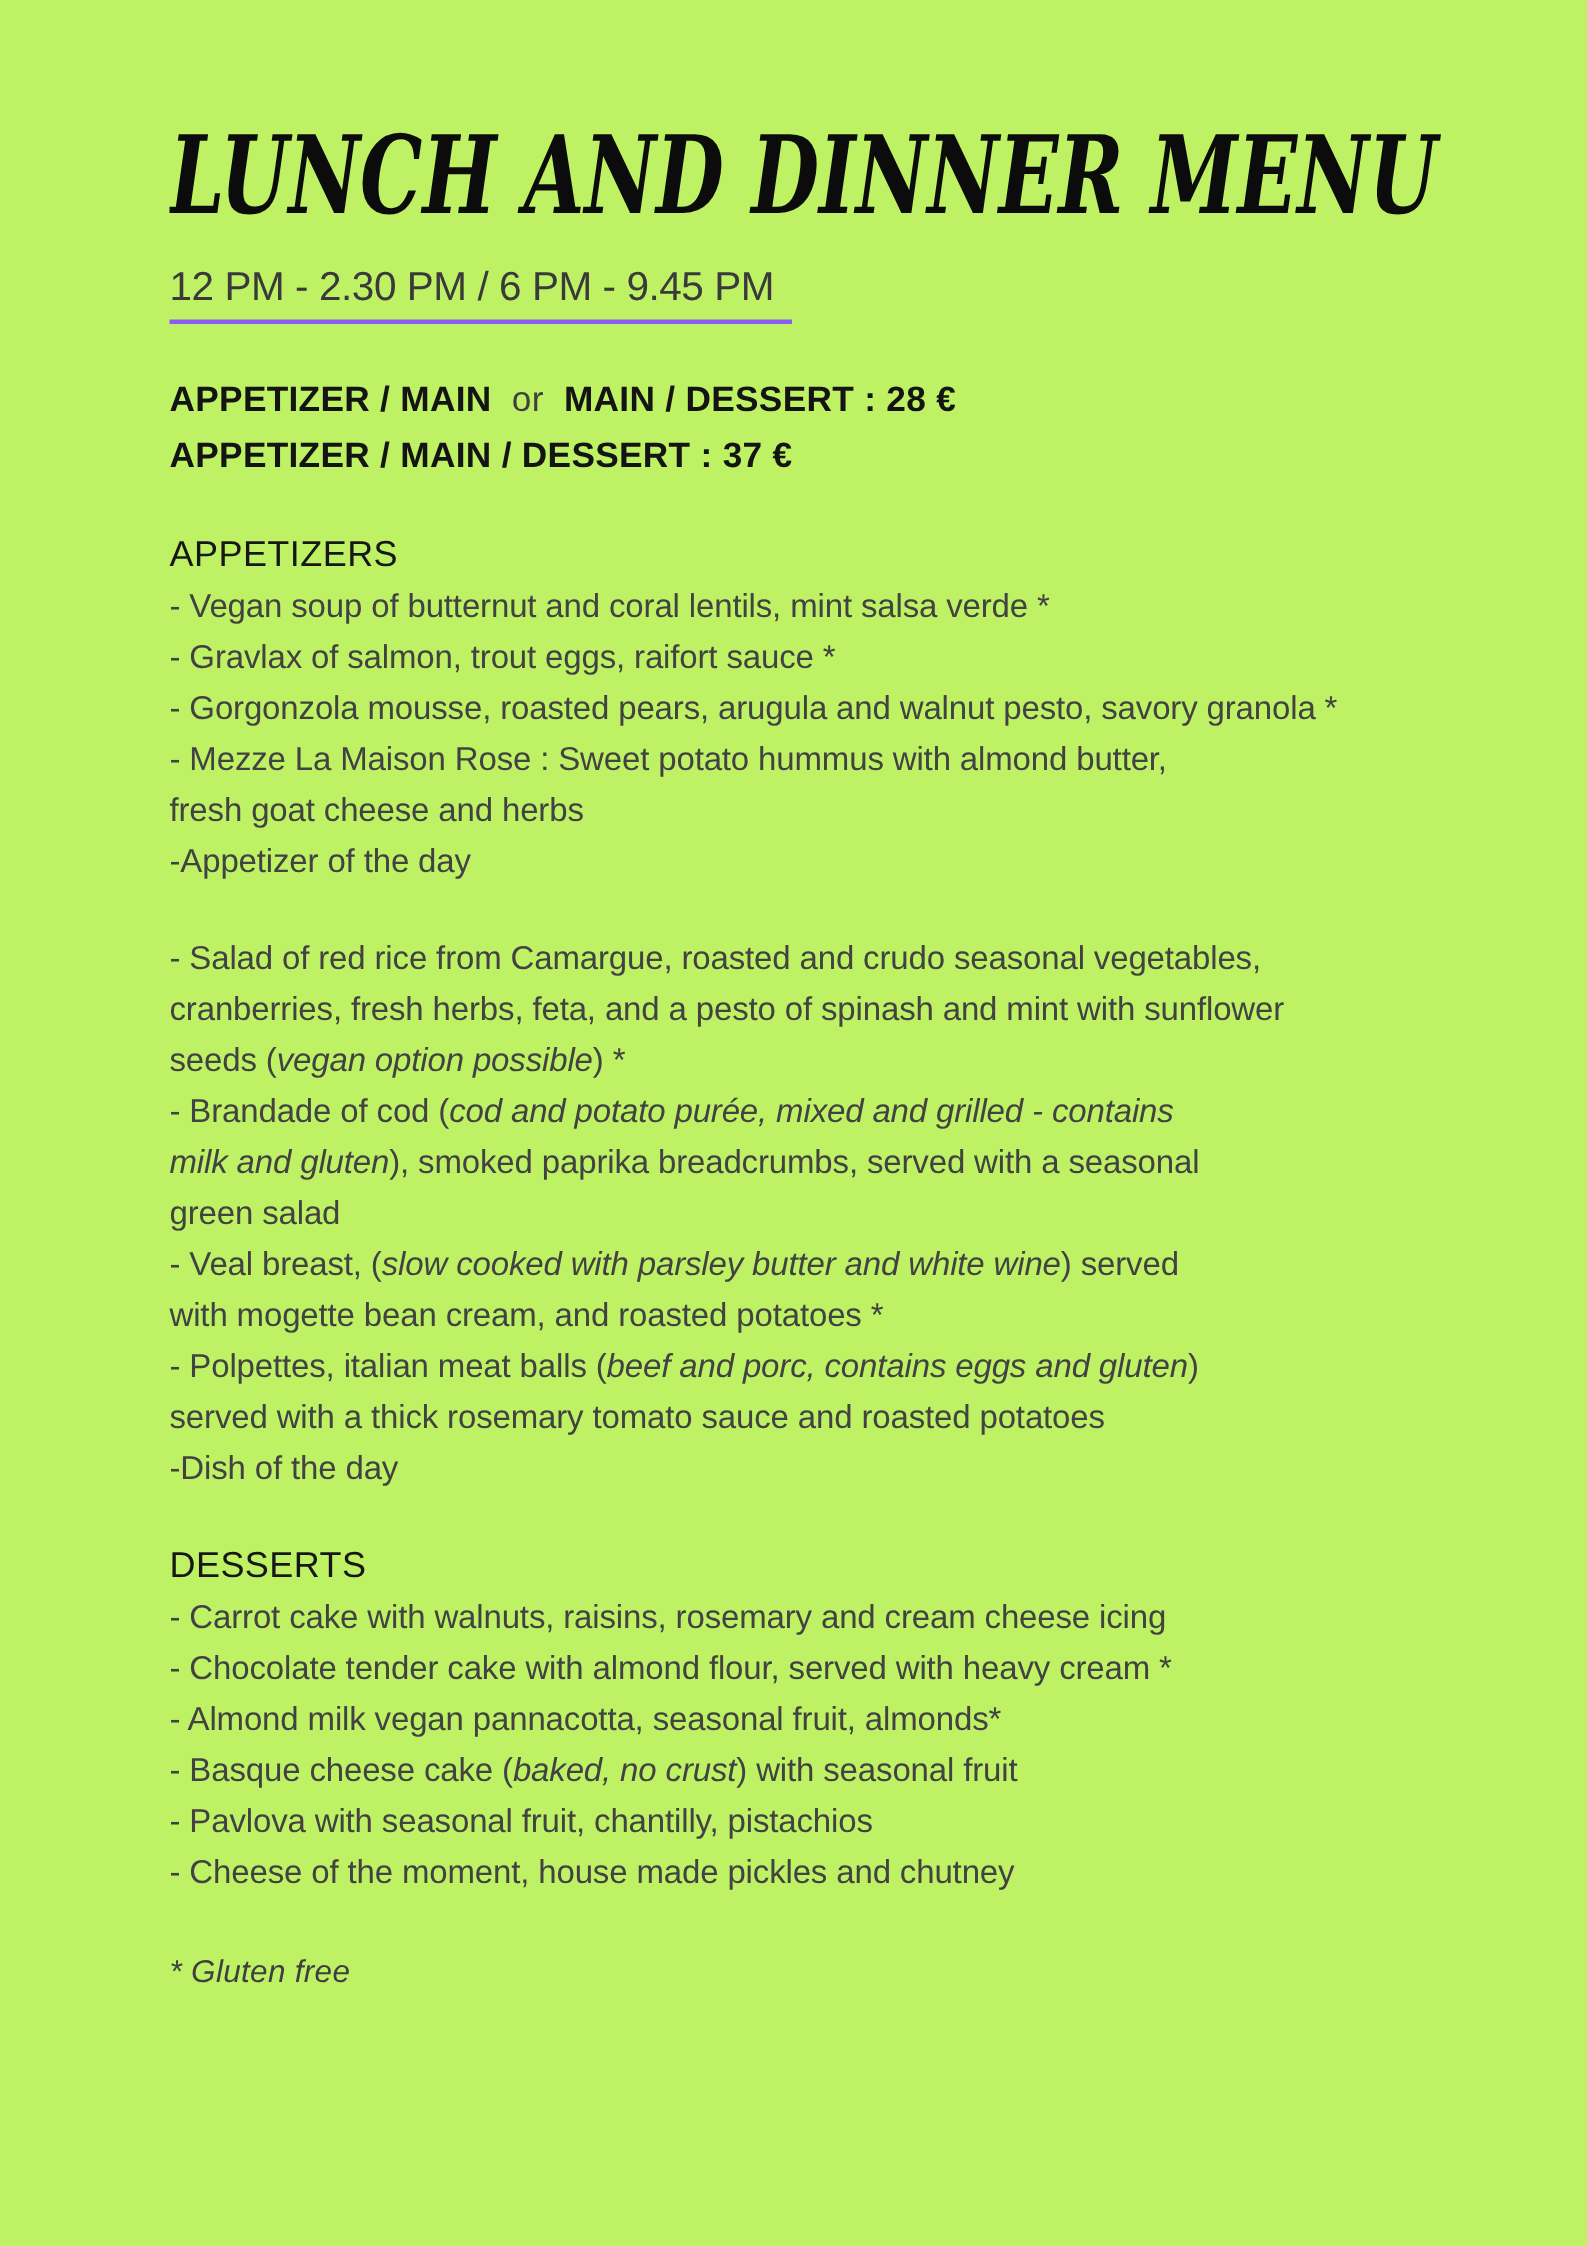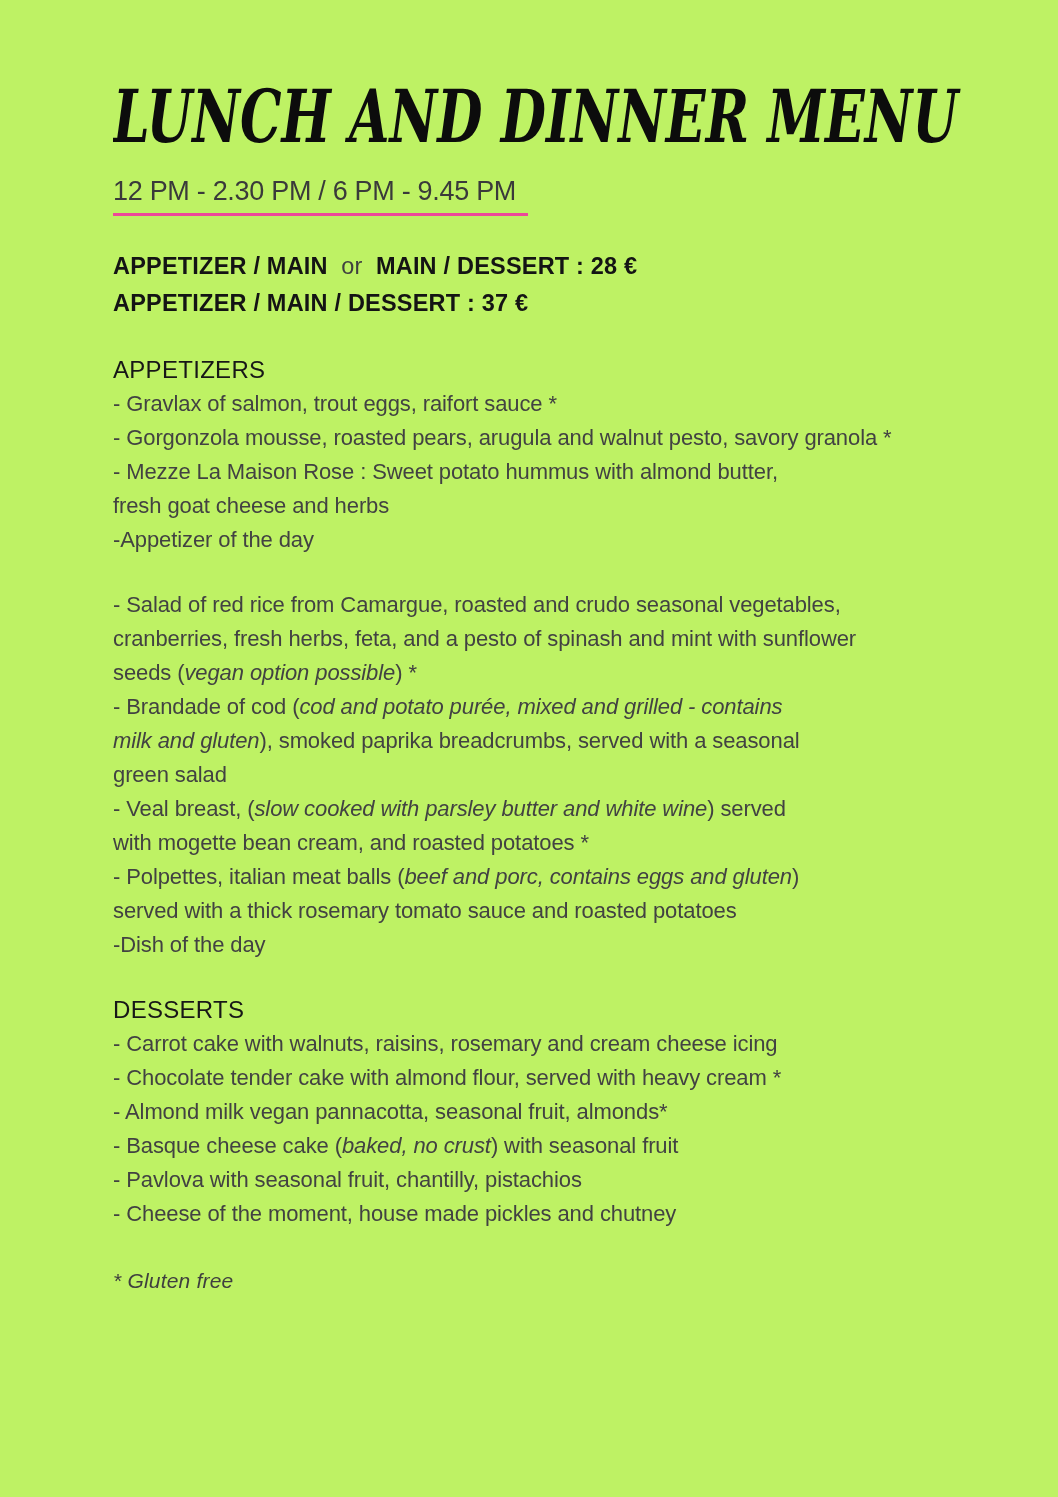--- a/index.html
+++ b/index.html
@@ -5,21 +5,21 @@
   html,body{margin:0;padding:0;background:#ffffff;}
   body{font-family:"Liberation Sans", sans-serif;color:#3d3d3d;}
   .page{
     width:1058px;height:1497px;box-sizing:border-box;
     padding:86px 58px 0 113px;background:#bef264;overflow:hidden;
   }
   .title-svg{display:block;margin:0;}
   .hours{
     display:inline-block;margin-top:24px;
     font-size:27px;letter-spacing:-0.3px;color:#3a3a3a;
-    border-bottom:3px solid #ec4899;padding:0 12px 6px 0;
+    border-bottom:3px solid #8b5cf6;padding:0 12px 6px 0;
     white-space:pre-wrap;
   }
   .pricing{margin-top:32px;}
   .price-line{
     font-size:23.5px;line-height:37px;white-space:pre-wrap;letter-spacing:0.2px;
   }
   .price-line .bold{font-weight:700;color:#141414;}
   .price-line .normal{font-weight:400;color:#3f3f3f;}
   .section{margin-top:31px;}
   .section-heading{
@@ -51,20 +51,21 @@
   <div class="hours">12 PM - 2.30 PM / 6 PM - 9.45 PM</div>
 
   <div class="pricing">
     <div class="price-line"><span class="bold">APPETIZER / MAIN</span><span class="normal">  or  </span><span class="bold">MAIN / DESSERT : 28 €</span></div>
     <div class="price-line"><span class="bold">APPETIZER / MAIN / DESSERT : 37 €</span></div>
   </div>
 
   <section class="section">
     <h2 class="section-heading">APPETIZERS</h2>
     <div class="lines">
+        <div class="menu-line"><span>- Vegan soup of butternut and coral lentils, mint salsa verde *</span></div>
         <div class="menu-line"><span>- Gravlax of salmon, trout eggs, raifort sauce *</span></div>
         <div class="menu-line"><span>- Gorgonzola mousse, roasted pears, arugula and walnut pesto, savory granola *</span></div>
         <div class="menu-line"><span>- Mezze La Maison Rose : Sweet potato hummus with almond butter,</span></div>
         <div class="menu-line"><span>fresh goat cheese and herbs</span></div>
         <div class="menu-line"><span>-Appetizer of the day</span></div>
       </div>
   </section>
 
   <section class="section">
     <div class="lines">

